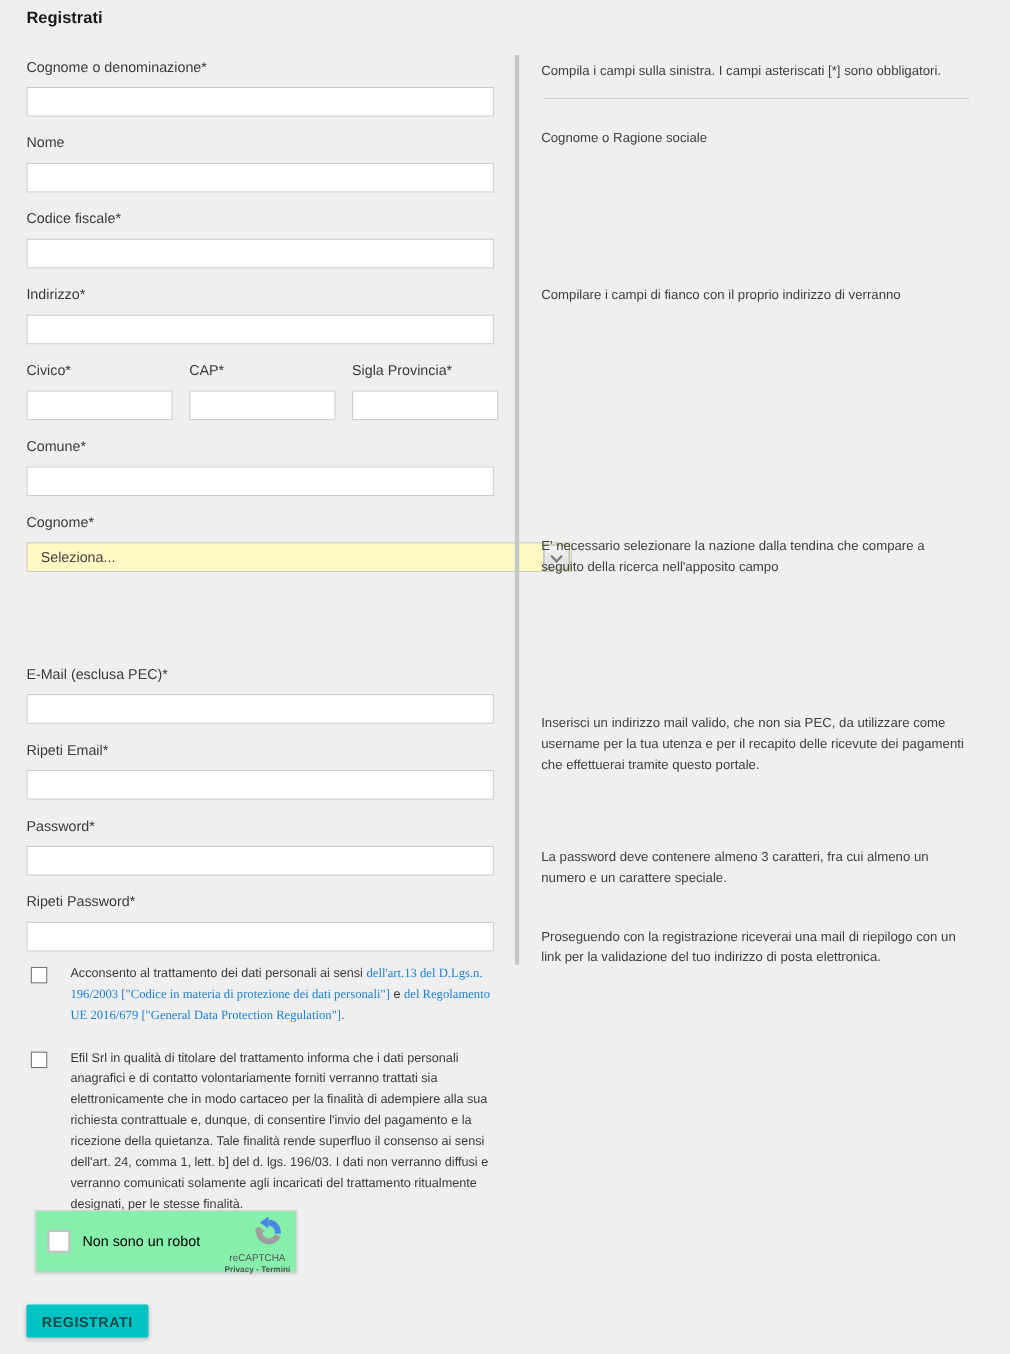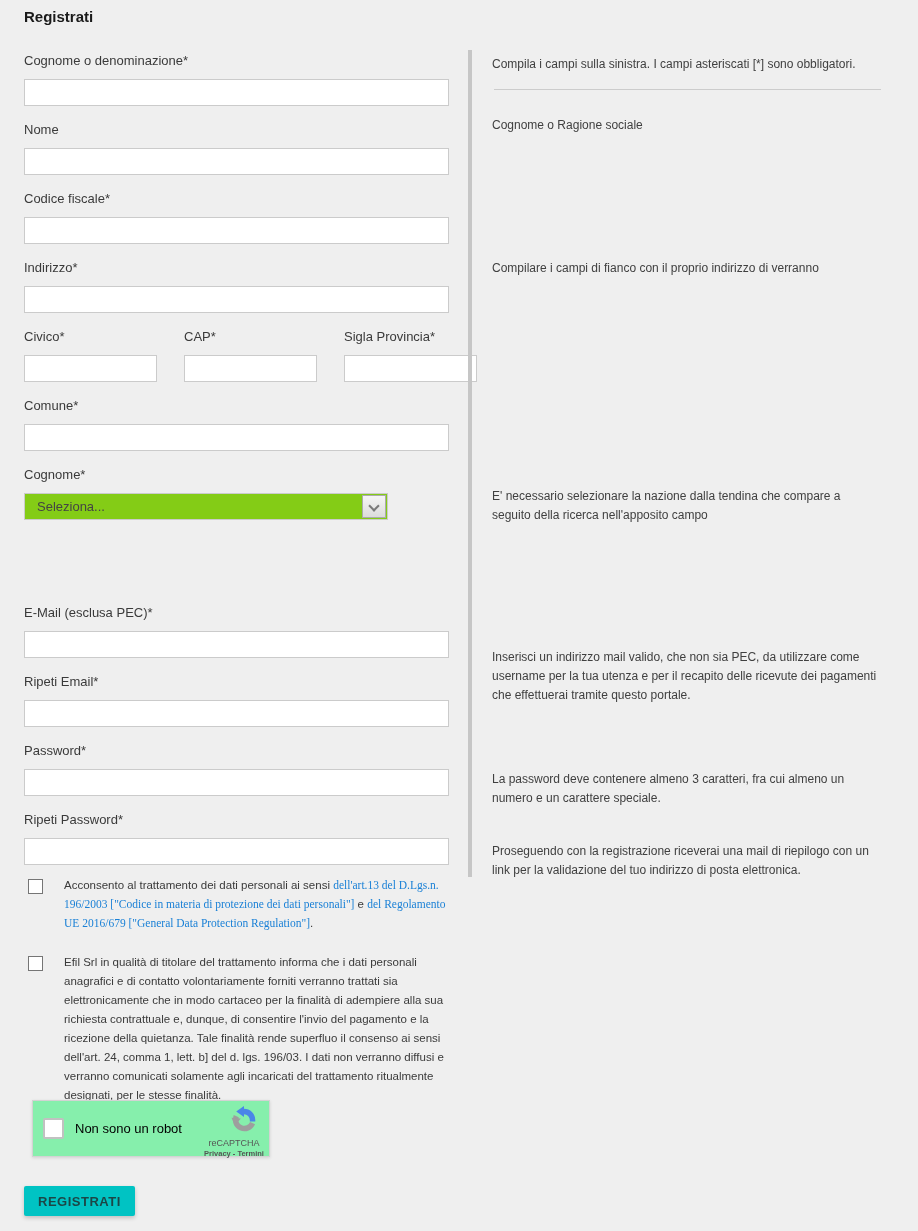--- a/index.html
+++ b/index.html
@@ -7,26 +7,26 @@
   body { font-family:"Liberation Sans", sans-serif; color:#333; }
   .page { position:relative; width:918px; height:1231px; background:#efefef; overflow:hidden; }
 
   .page-title { position:absolute; left:24px; top:8px; font-size:15px; font-weight:bold; color:#1a1a1a; }
 
   
   .fg { position:absolute; left:24px; width:425px; }
   .flabel { display:block; font-size:13px; line-height:16px; height:26px; color:#3a3a3a; }
   .finput { width:100%; height:27px; border:1px solid #cbcbcb; background:#fff; font-family:"Liberation Sans",sans-serif;
             font-size:13px; padding:0 8px; outline:none; border-radius:0; display:block; }
-  .trio { display:flex; gap:27px; }
+  .trio { display:flex; gap:15px; }
   .trio .sub { width:133px; }
   .trio .finput { width:133px; }
 
   
-  .sel { position:relative; width:364px; height:27px; border:1px solid #cbcbcb; background:#84cc16; cursor:default; }
+  .sel { position:relative; width:496px; height:27px; border:1px solid #cbcbcb; background:#fef9c3; cursor:default; }
   .sel-value { position:absolute; left:12px; top:0; line-height:25px; font-size:13px; color:#444; }
   .sel-btn { position:absolute; right:1px; top:1px; width:24px; height:23px; background:linear-gradient(#f5f5f5,#dcdcdc);
              border:1px solid #ababab; }
   .chev { position:absolute; left:7px; top:6px; width:8px; height:8px; border-right:2px solid #7a7a7a;
           border-bottom:2px solid #7a7a7a; transform:rotate(45deg); }
 
   
   .consent { position:absolute; left:24px; width:425px; }
   .cb { position:absolute; left:4px; top:3px; width:15px; height:15px; background:#fff; border:1px solid #757575; cursor:pointer; }
   .ctext { margin-left:40px; width:386px; font-size:11.5px; line-height:19px; color:#3a3a3a; }

